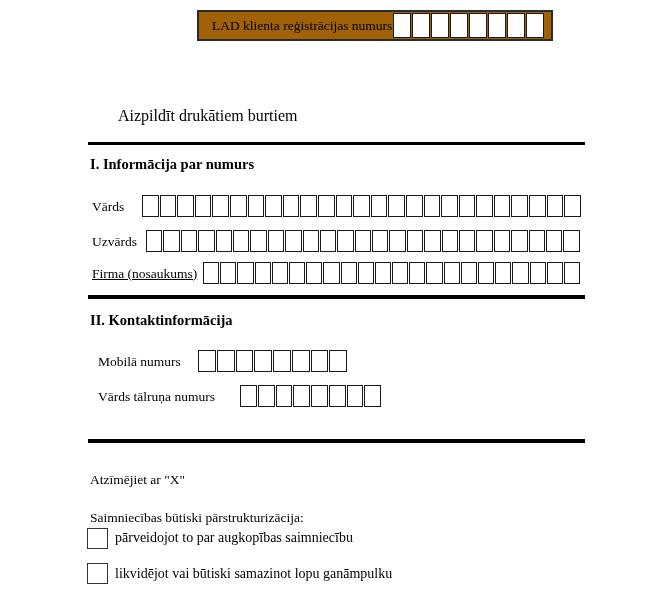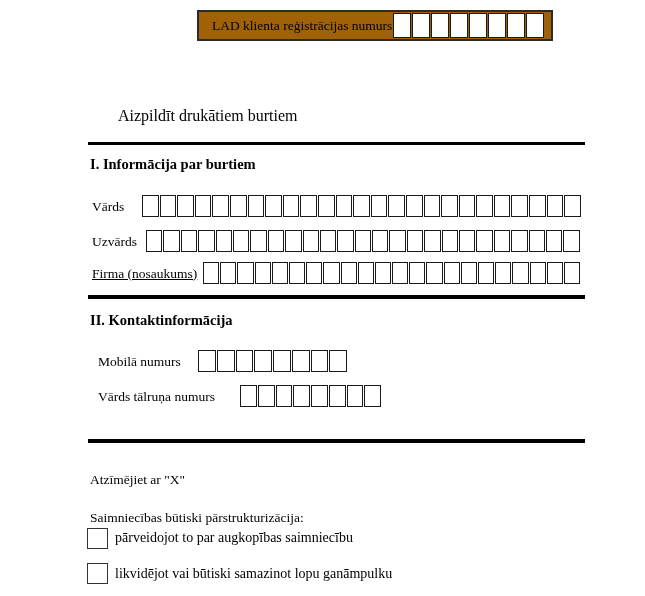--- a/index.html
+++ b/index.html
@@ -81,21 +81,21 @@
         <div class="cell"></div>
       </div>
   </div>
 
   <div class="title">
   </div>
 
   <div class="instruction">Aizpildīt drukātiem burtiem</div>
 
   <div class="rule rule1"></div>
-  <div class="sec-heading" style="left:90px;top:156px;">I. Informācija par burtiem</div>
+  <div class="sec-heading" style="left:90px;top:156px;">I. Informācija par numurs</div>
 
   <div class="field-label" style="left:92px;top:199px;">Vārds</div>
   <div class="cellgrid" style="left:142px;top:195px;--cw:16.6px;">
       <div class="cell"></div>
       <div class="cell"></div>
       <div class="cell"></div>
       <div class="cell"></div>
       <div class="cell"></div>
       <div class="cell"></div>
       <div class="cell"></div>

